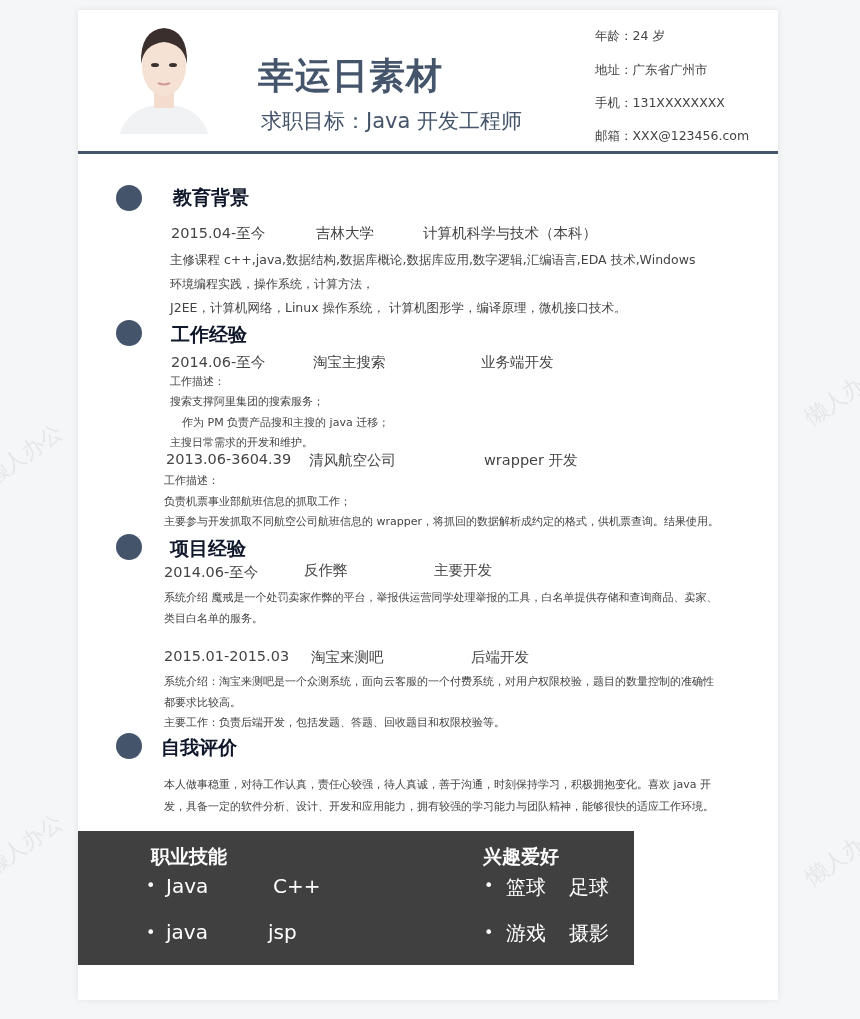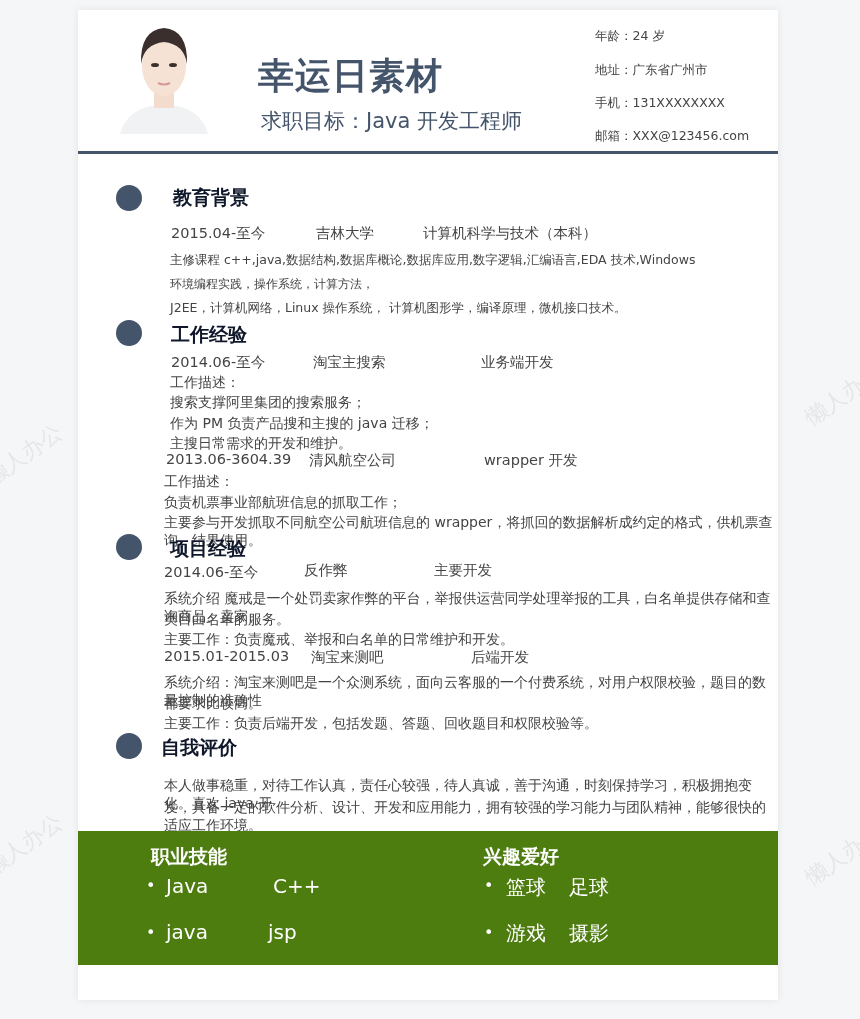--- a/index.html
+++ b/index.html
@@ -39,26 +39,26 @@
 
     
     .dot {
       position: absolute; width: 26px; height: 26px; border-radius: 50%;
       background: #44546a;
     }
     .sec-title {
       position: absolute; font-size: 19px; font-weight: bold; color: #0f172a;
     }
     .row-big { position: absolute; font-size: 14.5px; color: #444; }
-    .small { position: absolute; font-size: 14px; color: #444; }
+    .small { position: absolute; font-size: 11px; color: #444; }
 
     
     .panel {
-      position: absolute; left: 0; top: 821px; width: 700px; height: 134px;
-      background: #4d7c0f; color: #fff;
+      position: absolute; left: 0; top: 821px; width: 556px; height: 134px;
+      background: #404040; color: #fff;
     }
     .panel-title { position: absolute; font-size: 19px; font-weight: bold; color: #fff; }
     .panel-item { position: absolute; font-size: 20px; color: #fff; }
     .bullet { position: absolute; font-size: 16px; color: #fff; }
 
     .watermark {
       position: absolute; font-size: 22px; color: rgba(150,150,150,0.16);
       transform: rotate(-35deg); white-space: nowrap; pointer-events: none;
     }
   </style>
@@ -105,39 +105,38 @@
   <div class="small" style="left:92px; top:290px; font-size:12.5px;">J2EE，计算机网络，Linux 操作系统， 计算机图形学，编译原理，微机接口技术。</div>
 
   <div class="dot" style="left:38px; top:310px;"></div>
   <div class="sec-title" style="left:93px; top:312px;">工作经验</div>
 
   <div class="row-big" style="left:93px; top:343px;">2014.06-至今</div>
   <div class="row-big" style="left:235px; top:343px;">淘宝主搜索</div>
   <div class="row-big" style="left:403px; top:343px;">业务端开发</div>
   <div class="small" style="left:92px; top:364px;">工作描述：</div>
   <div class="small" style="left:92px; top:384px;">搜索支撑阿里集团的搜索服务；</div>
-  <div class="small" style="left:92px; top:405px;">作为 PM 负责产品搜和主搜的 java 迁移；</div>
+  <div class="small" style="left:104px; top:405px;">作为 PM 负责产品搜和主搜的 java 迁移；</div>
   <div class="small" style="left:92px; top:425px;">主搜日常需求的开发和维护。</div>
 
   <div class="row-big" style="left:88px; top:441px;">2013.06-3604.39</div>
   <div class="row-big" style="left:231px; top:441px;">清风航空公司</div>
   <div class="row-big" style="left:406px; top:441px;">wrapper 开发</div>
   <div class="small" style="left:86px; top:463px;">工作描述：</div>
   <div class="small" style="left:86px; top:484px;">负责机票事业部航班信息的抓取工作；</div>
   <div class="small" style="left:86px; top:504px;">主要参与开发抓取不同航空公司航班信息的 wrapper，将抓回的数据解析成约定的格式，供机票查询。结果使用。</div>
 
   <div class="dot" style="left:38px; top:524px;"></div>
   <div class="sec-title" style="left:92px; top:526px;">项目经验</div>
 
   <div class="row-big" style="left:86px; top:553px;">2014.06-至今</div>
   <div class="row-big" style="left:226px; top:551px;">反作弊</div>
   <div class="row-big" style="left:356px; top:551px;">主要开发</div>
   <div class="small" style="left:86px; top:580px;">系统介绍  魔戒是一个处罚卖家作弊的平台，举报供运营同学处理举报的工具，白名单提供存储和查询商品、卖家、</div>
   <div class="small" style="left:86px; top:601px;">类目白名单的服务。</div>
-  <div class="small" style="left:86px; top:621px;">主要工作：负责魔戒、举报和白名单的日常维护和开发。</div>
 
   <div class="row-big" style="left:86px; top:638px;">2015.01-2015.03</div>
   <div class="row-big" style="left:233px; top:638px;">淘宝来测吧</div>
   <div class="row-big" style="left:393px; top:638px;">后端开发</div>
   <div class="small" style="left:86px; top:664px;">系统介绍：淘宝来测吧是一个众测系统，面向云客服的一个付费系统，对用户权限校验，题目的数量控制的准确性</div>
   <div class="small" style="left:86px; top:685px;">都要求比较高。</div>
   <div class="small" style="left:86px; top:705px;">主要工作：负责后端开发，包括发题、答题、回收题目和权限校验等。</div>
 
   <div class="dot" style="left:38px; top:723px;"></div>
   <div class="sec-title" style="left:83px; top:725px;">自我评价</div>

